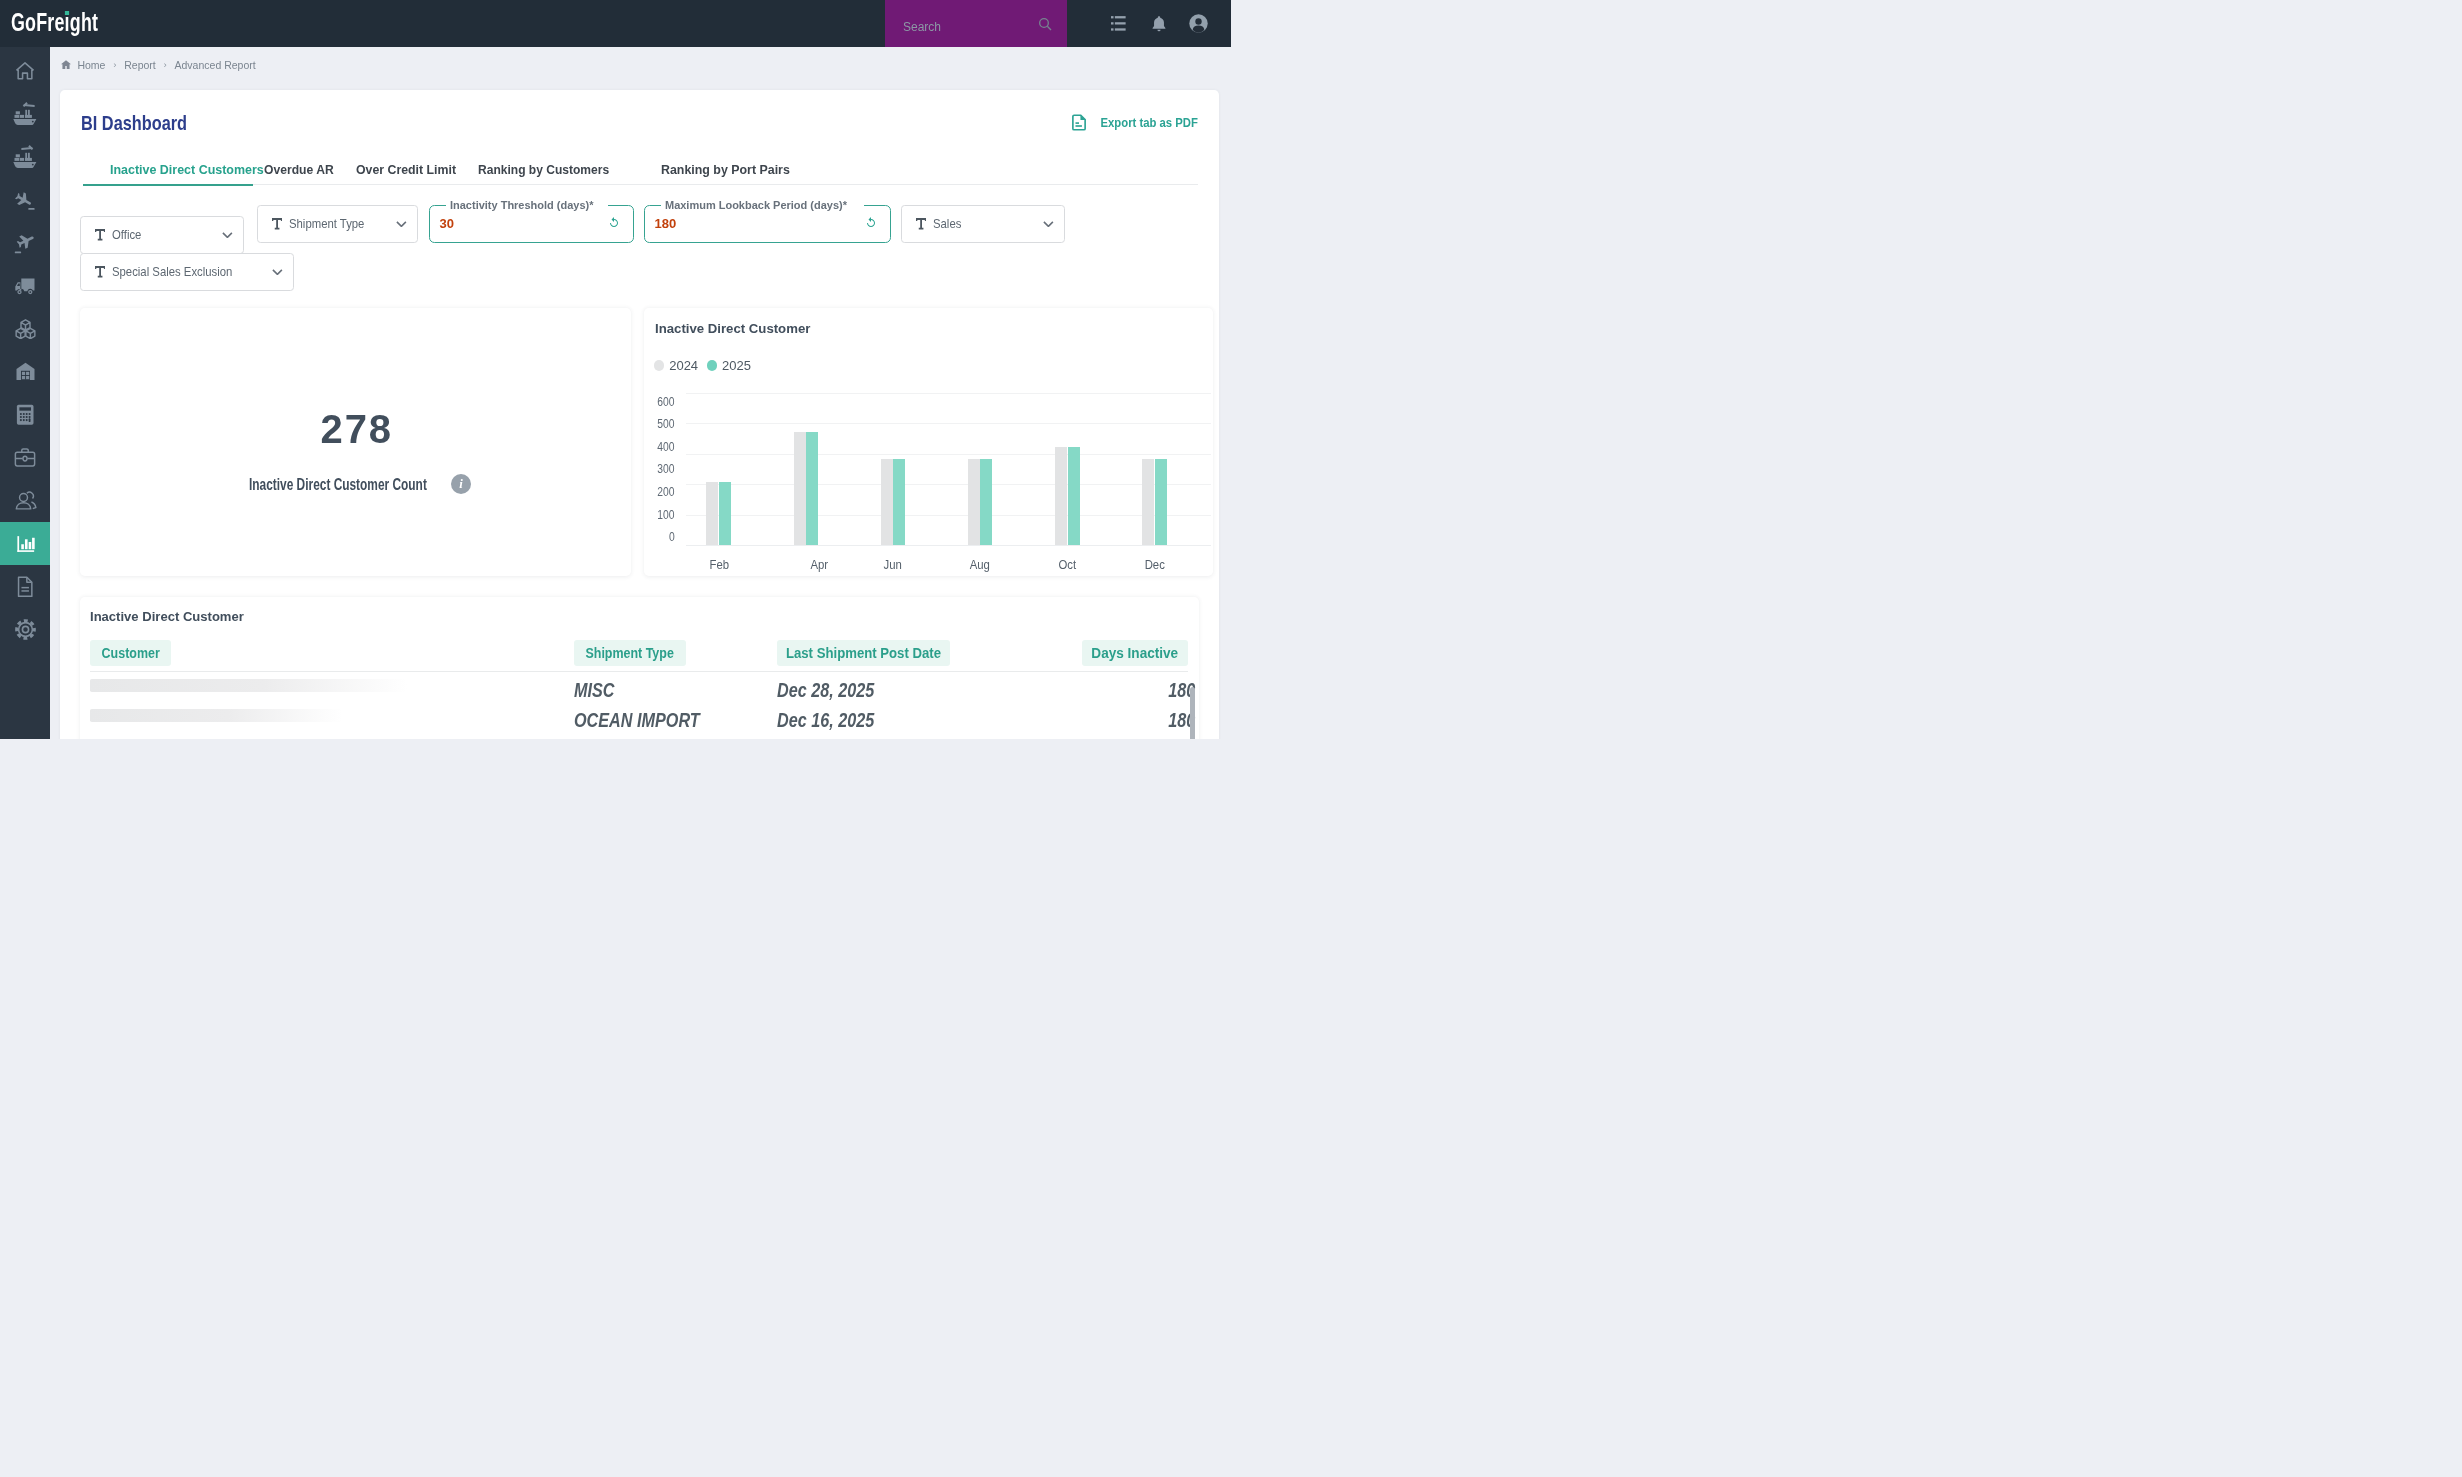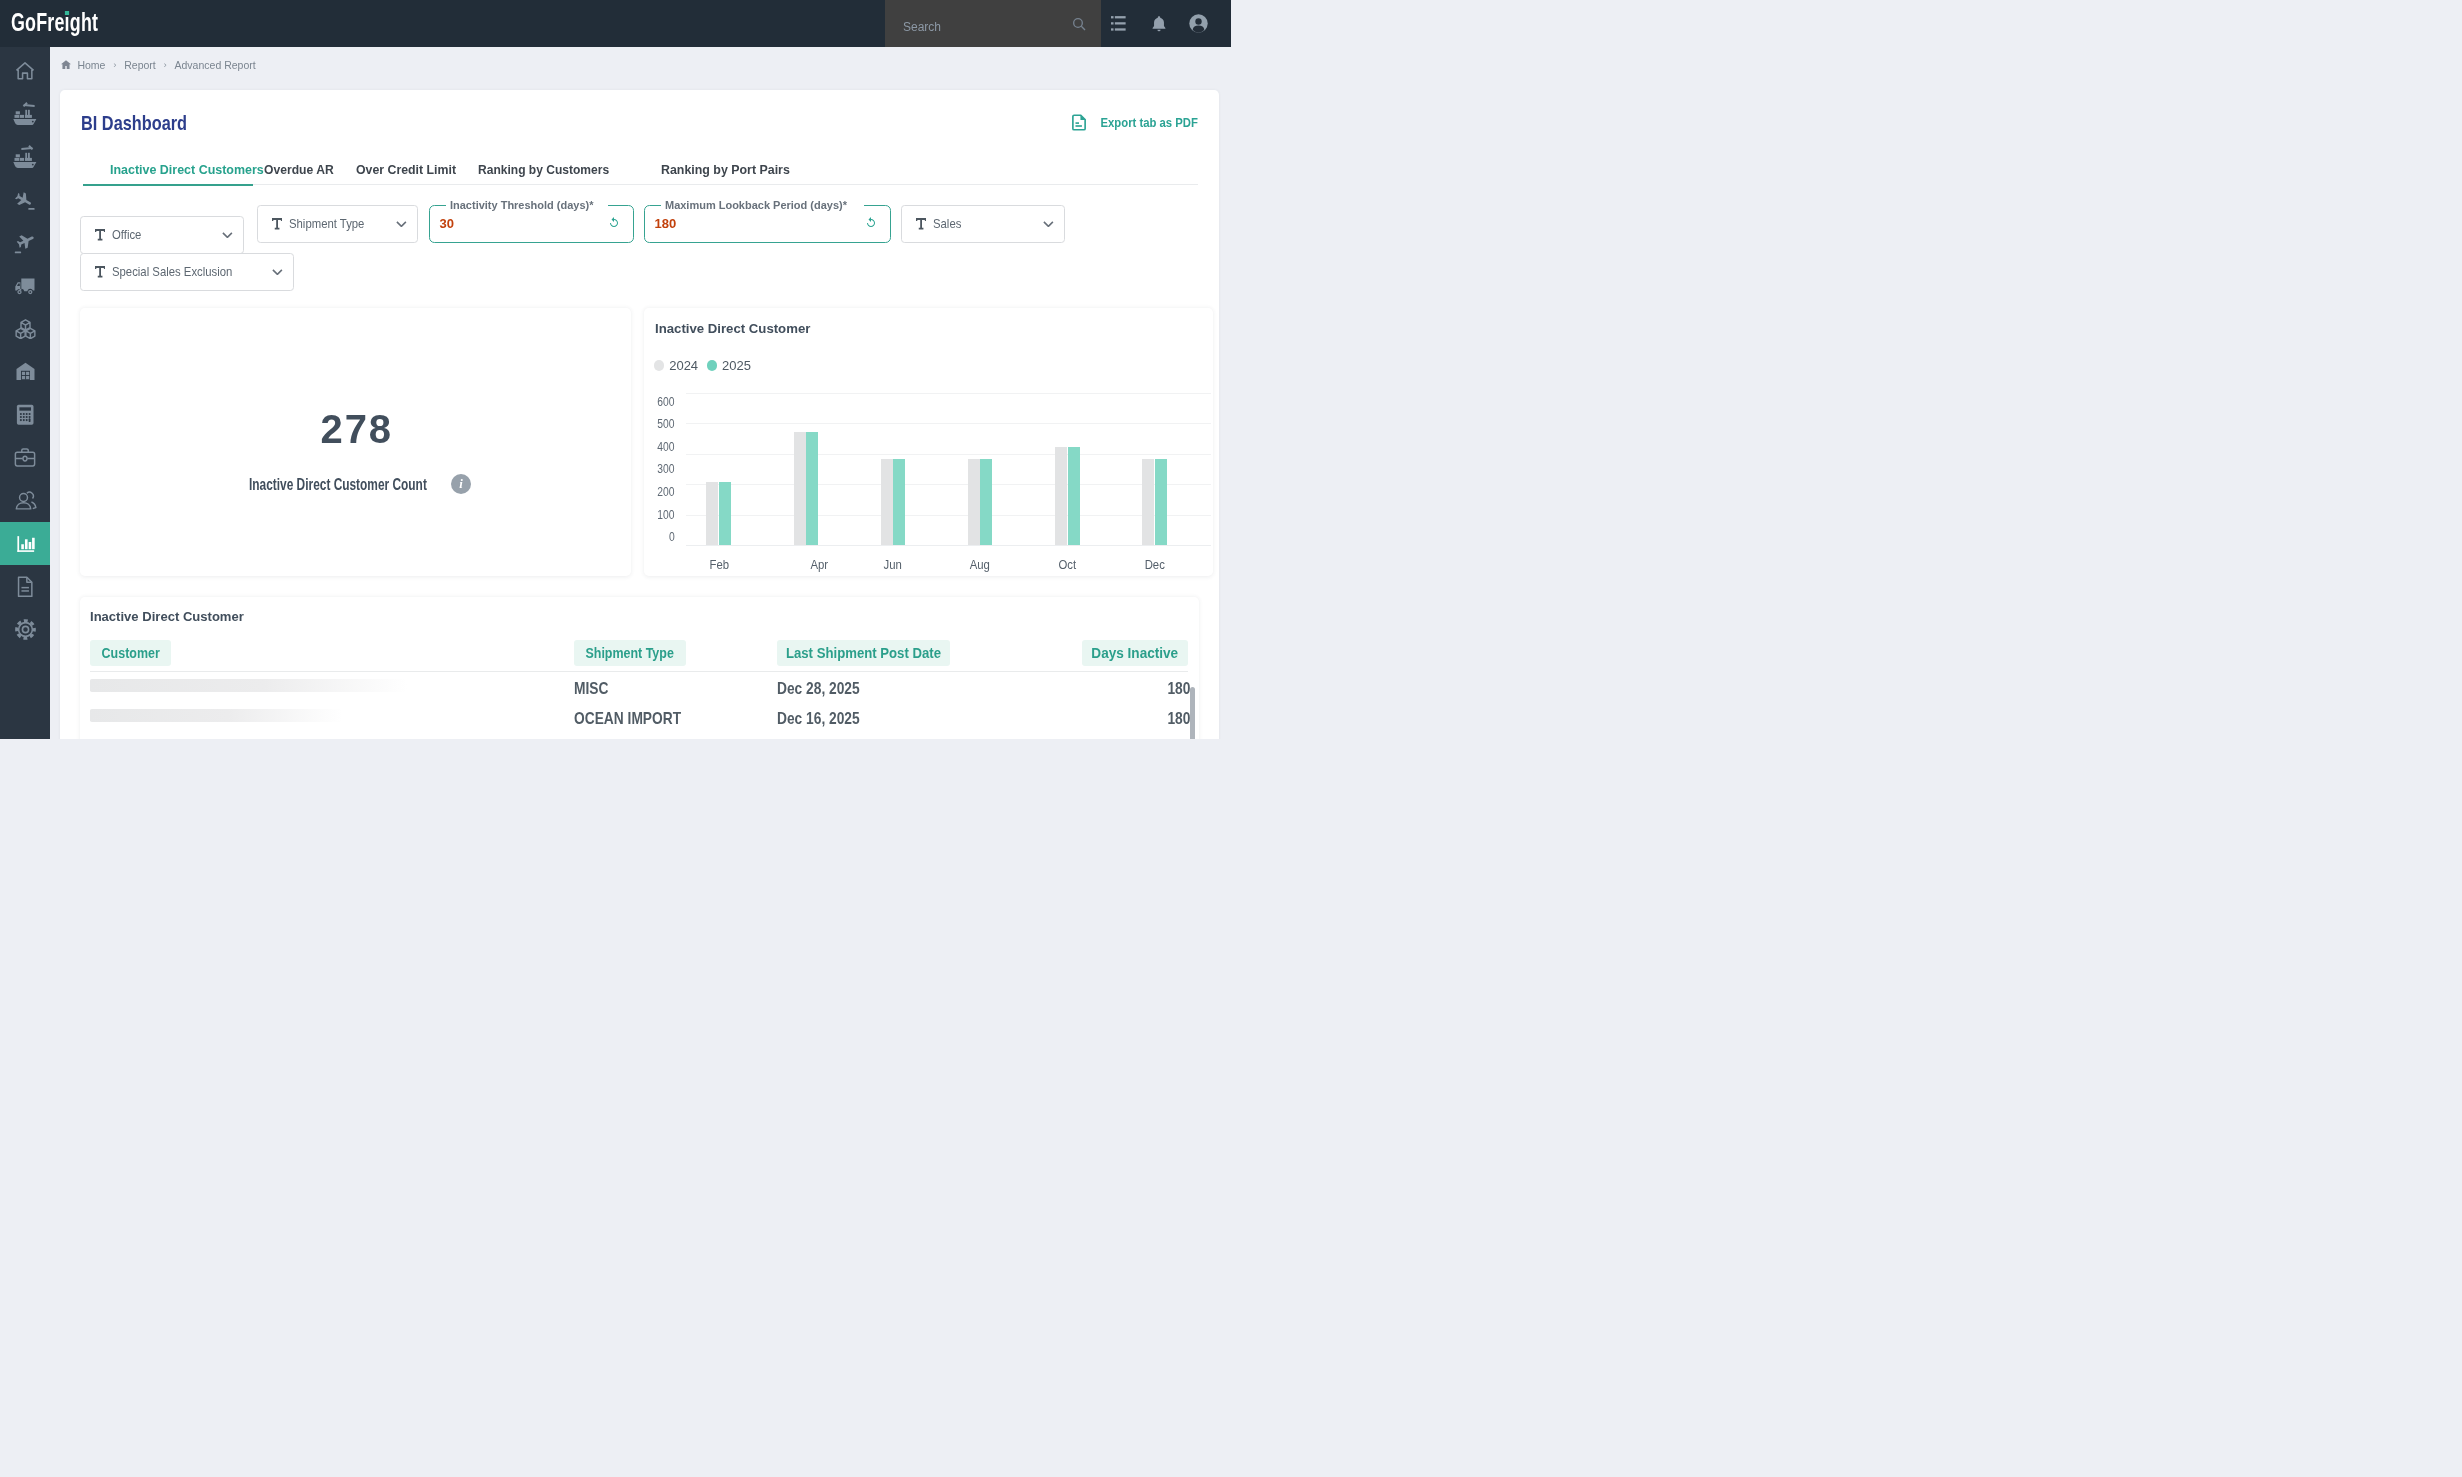--- a/index.html
+++ b/index.html
@@ -6,21 +6,21 @@
   html,body { width:1231px; height:739px; }
   body { font-family:"Liberation Sans", sans-serif; background:#edeff4; overflow:hidden; }
   #app { position:relative; width:1231px; height:739px; overflow:hidden; }
   .sxl { display:inline-block; transform-origin:0 50%; }
   .sxr { display:inline-block; transform-origin:100% 50%; }
 
   
   #header { position:absolute; left:0; top:0; width:1231px; height:47px; background:#222d38; z-index:30; }
   #logo { position:absolute; left:10.8px; top:8.4px; font-size:25.5px; font-weight:700; color:#fff; transform:scaleX(.70); transform-origin:0 50%; letter-spacing:0.3px; }
   #logo .idot { position:absolute; width:6px; height:4.5px; background:#35b899; }
-  #search { position:absolute; left:885px; top:0; width:216px; height:47px; background:#404040; }
+  #search { position:absolute; left:885px; top:0; width:182px; height:47px; background:#701a75; }
   #search .ph { position:absolute; left:18px; top:19.5px; font-size:12px; color:#8c98a5; }
   #search svg { position:absolute; right:14.4px; top:15.6px; }
   .hicon { position:absolute; top:0; height:47px; display:flex; align-items:center; justify-content:center; }
 
   
   #sidebar { position:absolute; left:0; top:0; width:50px; height:739px; background:#2b3642; z-index:20; }
   #menu { position:absolute; left:0; top:49px; width:50px; }
   .mi { width:50px; height:43px; display:flex; align-items:center; justify-content:center; }
   .mi svg { display:block; }
   .mi.active { background:#3bac96; }
@@ -70,21 +70,21 @@
   .ylab span { display:inline-block; transform:scaleX(.84); transform-origin:100% 50%; }
   .bar { position:absolute; }
   .mlab { position:absolute; width:48px; text-align:center; font-size:13.2px; color:#545f6a; top:249px; }
   .mlab span { display:inline-block; transform:scaleX(.86); transform-origin:50% 50%; }
 
   
   #tbl-title { position:absolute; left:10.7px; top:11.5px; font-size:13.2px; font-weight:700; color:#414e5c; }
   .chip { position:absolute; top:43px; height:26px; background:#e9f6f2; border-radius:3px; display:flex; align-items:center; justify-content:center; font-size:14px; font-weight:700; color:#2b9f8b; white-space:nowrap; }
   .chip span { display:inline-block; transform:scaleX(.89); transform-origin:50% 50%; }
   #thline { position:absolute; left:10.5px; top:74px; width:1098px; height:1.1px; background:#e9ebec; }
-  .cell { position:absolute; font-size:17px; font-weight:700; color:#515c65; white-space:nowrap; }
+  .cell { position:absolute; font-size:20px; font-weight:700; color:#515c65; white-space:nowrap;font-style:italic; }
   .cell span { display:inline-block; transform:scaleX(.81); transform-origin:0 50%; }
   .cell.r span { transform-origin:100% 50%; }
   .blur { position:absolute; height:12.6px; border-radius:1.8px; background:linear-gradient(90deg, #e7e8e9 0%, #ececed 55%, rgba(240,240,241,0) 100%); }
   #sbar { position:absolute; right:3.3px; top:90px; width:5.7px; height:65px; background:#aeb4bb; border-radius:3px; }
 </style>
 </head>
 <body>
 <div id="app">
 
   <div id="sidebar">

